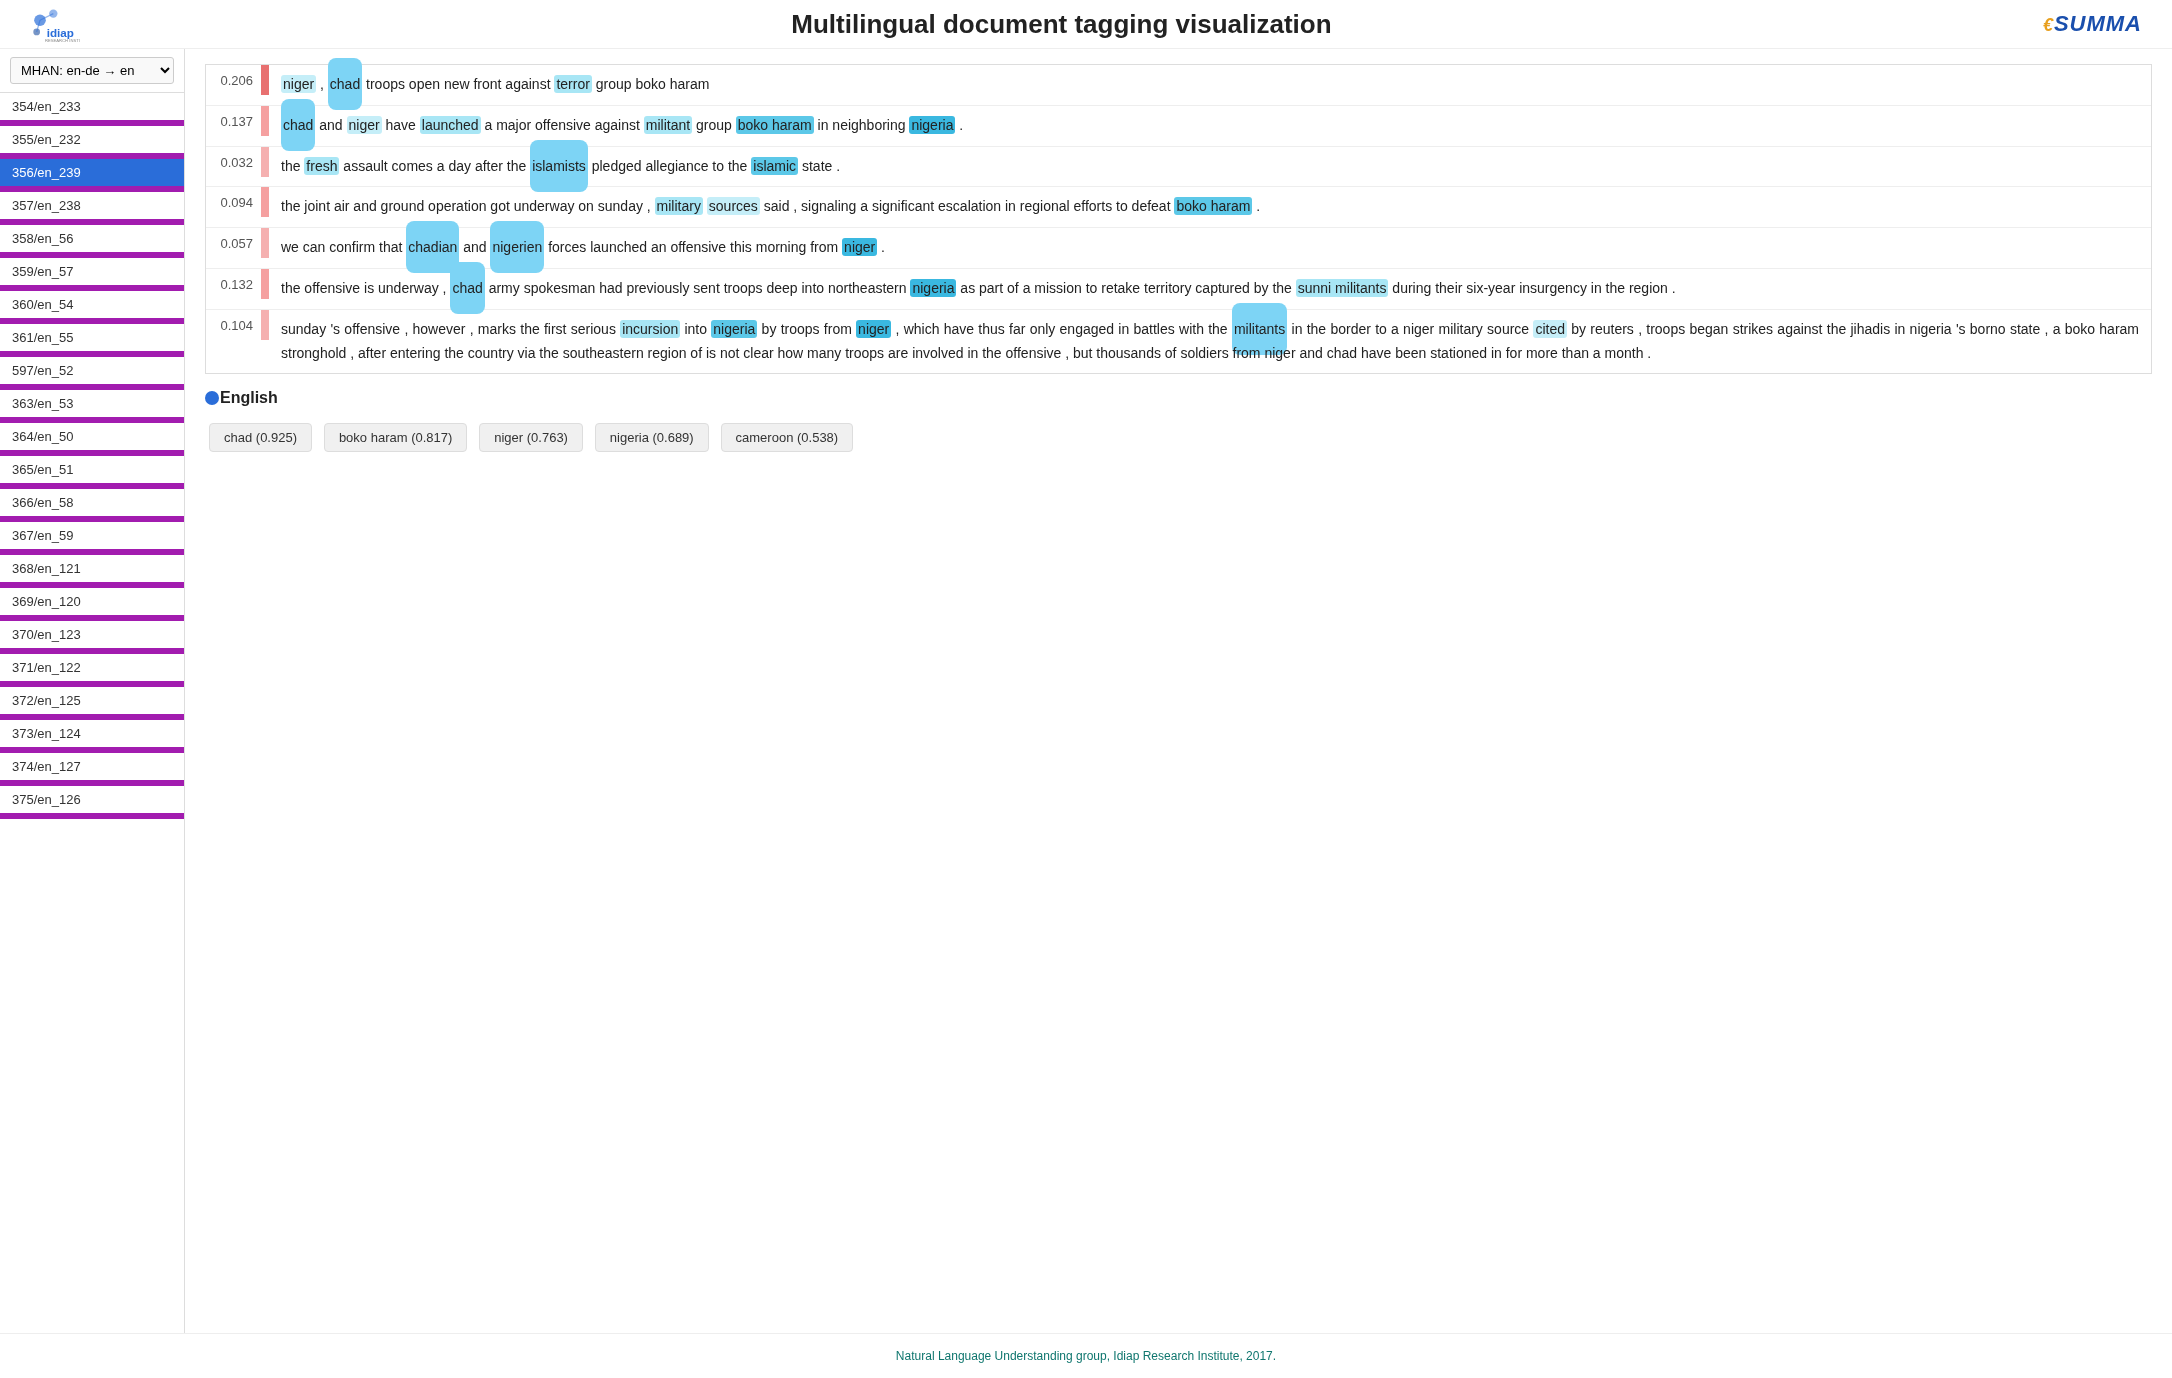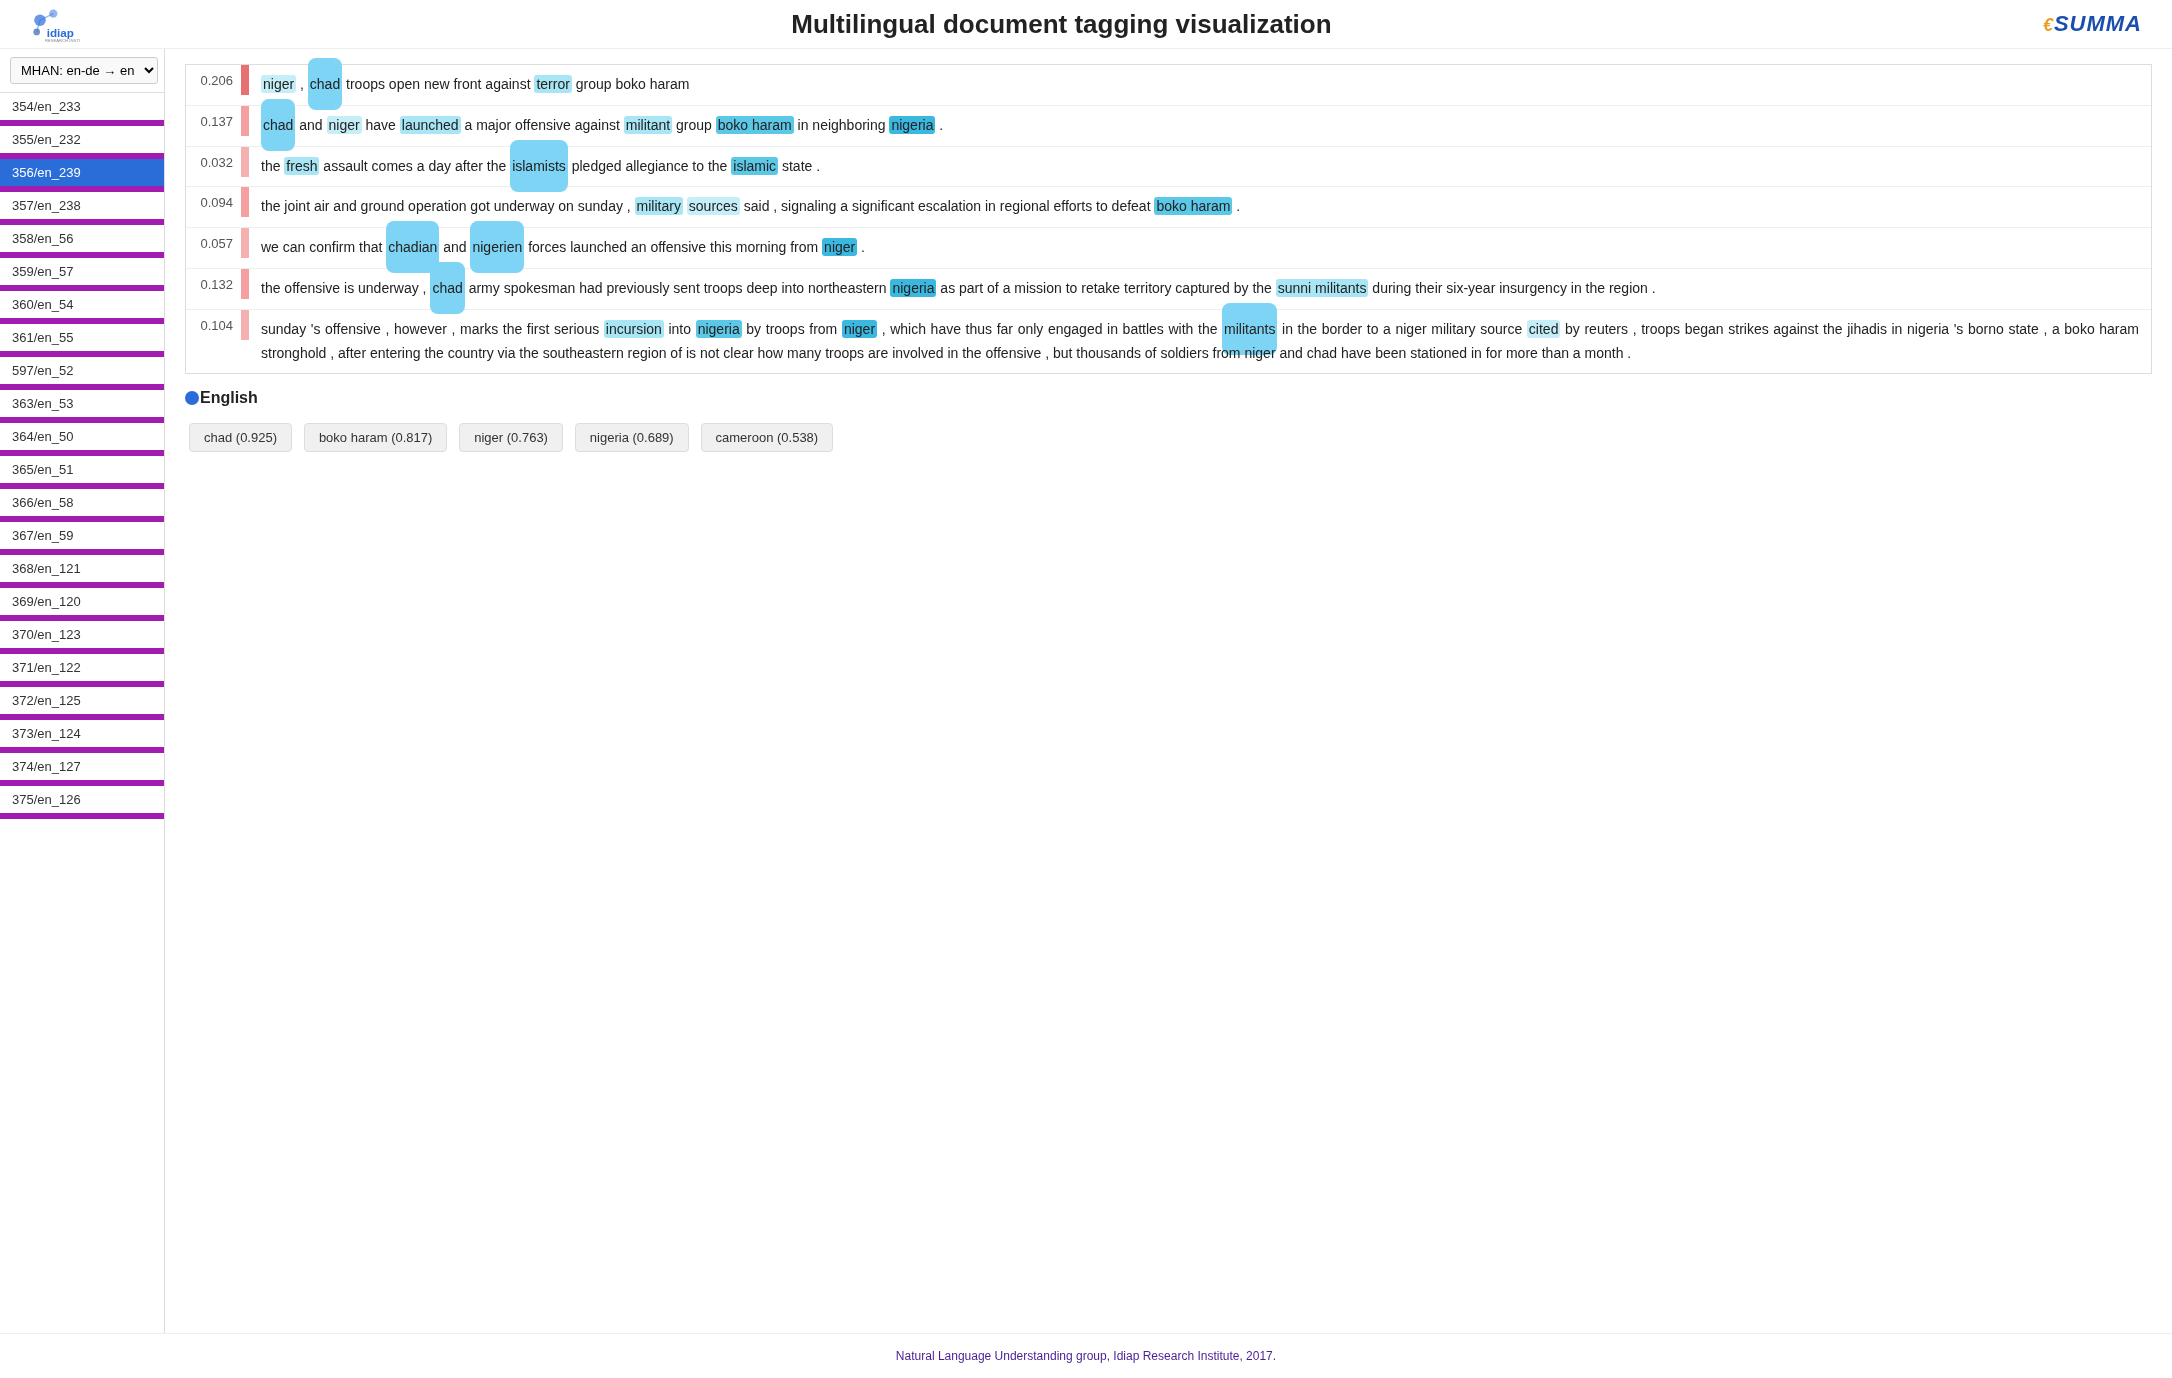--- a/index.html
+++ b/index.html
@@ -11,21 +11,21 @@
     .header { display: flex; align-items: center; justify-content: space-between; padding: 4px 30px; border-bottom: 1px solid #eee; }
     .idiap-logo { display: flex; align-items: center; gap: 8px; }
     .idiap-logo-icon { width: 50px; height: 40px; }
     .header-title { font-size: 26px; font-weight: bold; color: #222; text-align: center; flex: 1; }
     .summa-logo { font-size: 22px; font-weight: bold; color: #1a4fad; letter-spacing: 1px; font-style: italic; position: relative; }
 
     
     .main-layout { display: flex; flex: 1; }
 
     
-    .sidebar { width: 165px; border-right: 1px solid #ddd; overflow-y: auto; flex-shrink: 0; }
+    .sidebar { width: 185px; border-right: 1px solid #ddd; overflow-y: auto; flex-shrink: 0; }
     .sidebar-header { padding: 8px 10px; border-bottom: 1px solid #ddd; display: flex; align-items: center; gap: 4px; }
     .sidebar-select { flex: 1; padding: 4px 6px; font-size: 13px; border: 1px solid #ccc; border-radius: 3px; background: #f9f9f9; cursor: pointer; }
     .sidebar-item { padding: 6px 12px; cursor: pointer; font-size: 13px; color: #333; border-bottom: 6px solid #a21caf; }
     .sidebar-item.active { background: #2a6dd9; color: #fff; }
 
     
     .content-area { flex: 1; padding: 15px 20px; overflow-y: auto; }
 
     
     .doc-container { border: 1px solid #ddd; margin-bottom: 15px; }
@@ -52,21 +52,21 @@
     .tags-section { margin-top: 15px; }
     .tags-header { display: flex; align-items: center; gap: 1px; font-size: 16px; font-weight: bold; margin-bottom: 12px; }
     .tags-dot { width: 14px; height: 14px; background: #2a6dd9; border-radius: 50%; flex-shrink: 0; }
     .tag-item { display: inline-block; padding: 6px 14px; margin: 4px; background: #f0f0f0; border-radius: 4px; font-size: 13px; color: #333; border: 1px solid #ddd; }
 
     
     .sidebar::-webkit-scrollbar { width: 6px; }
     .sidebar::-webkit-scrollbar-thumb { background: #ccc; border-radius: 3px; }
 
     
-    .footer { text-align: center; padding: 15px; font-size: 12px; color: #4c1d95; border-top: 1px solid #eee; }
+    .footer { text-align: center; padding: 15px; font-size: 12px; color: #0f766e; border-top: 1px solid #eee; }
   </style>
 </head>
 <body>
 
 <div class="page-wrapper">
 
   <div class="header">
     <div class="idiap-logo">
 
       <svg class="idiap-logo-icon" viewBox="0 0 60 45">

